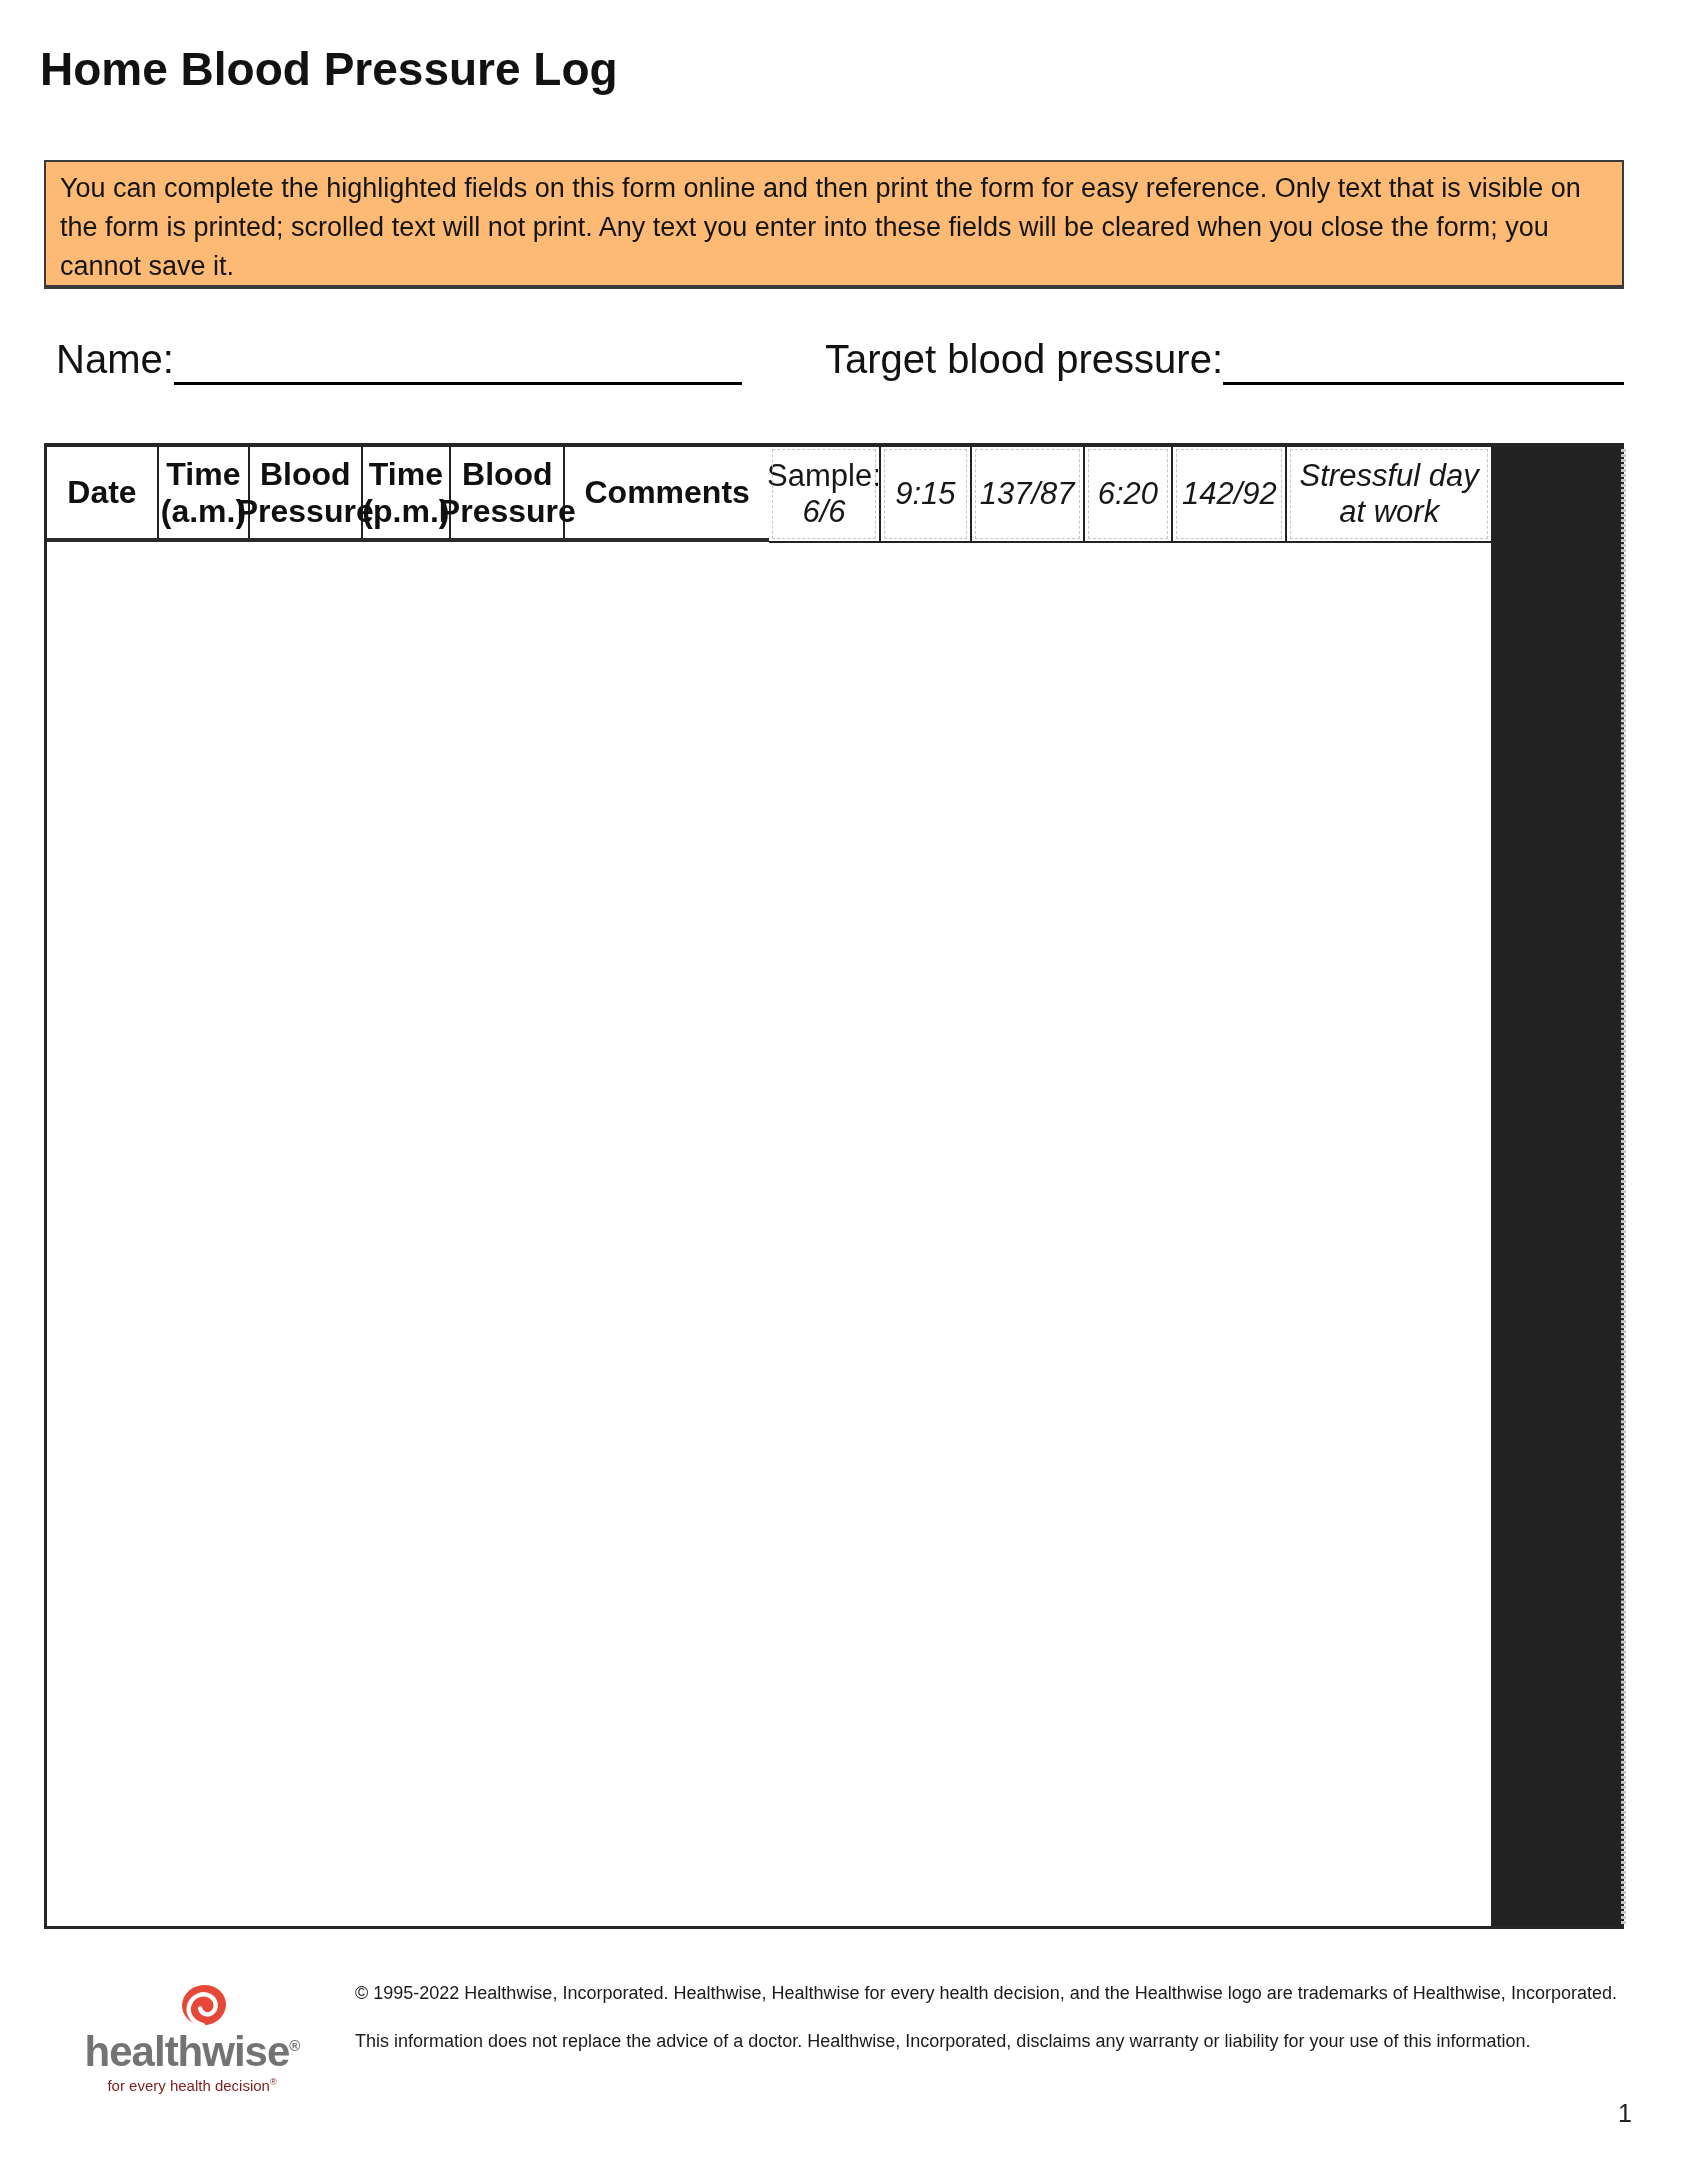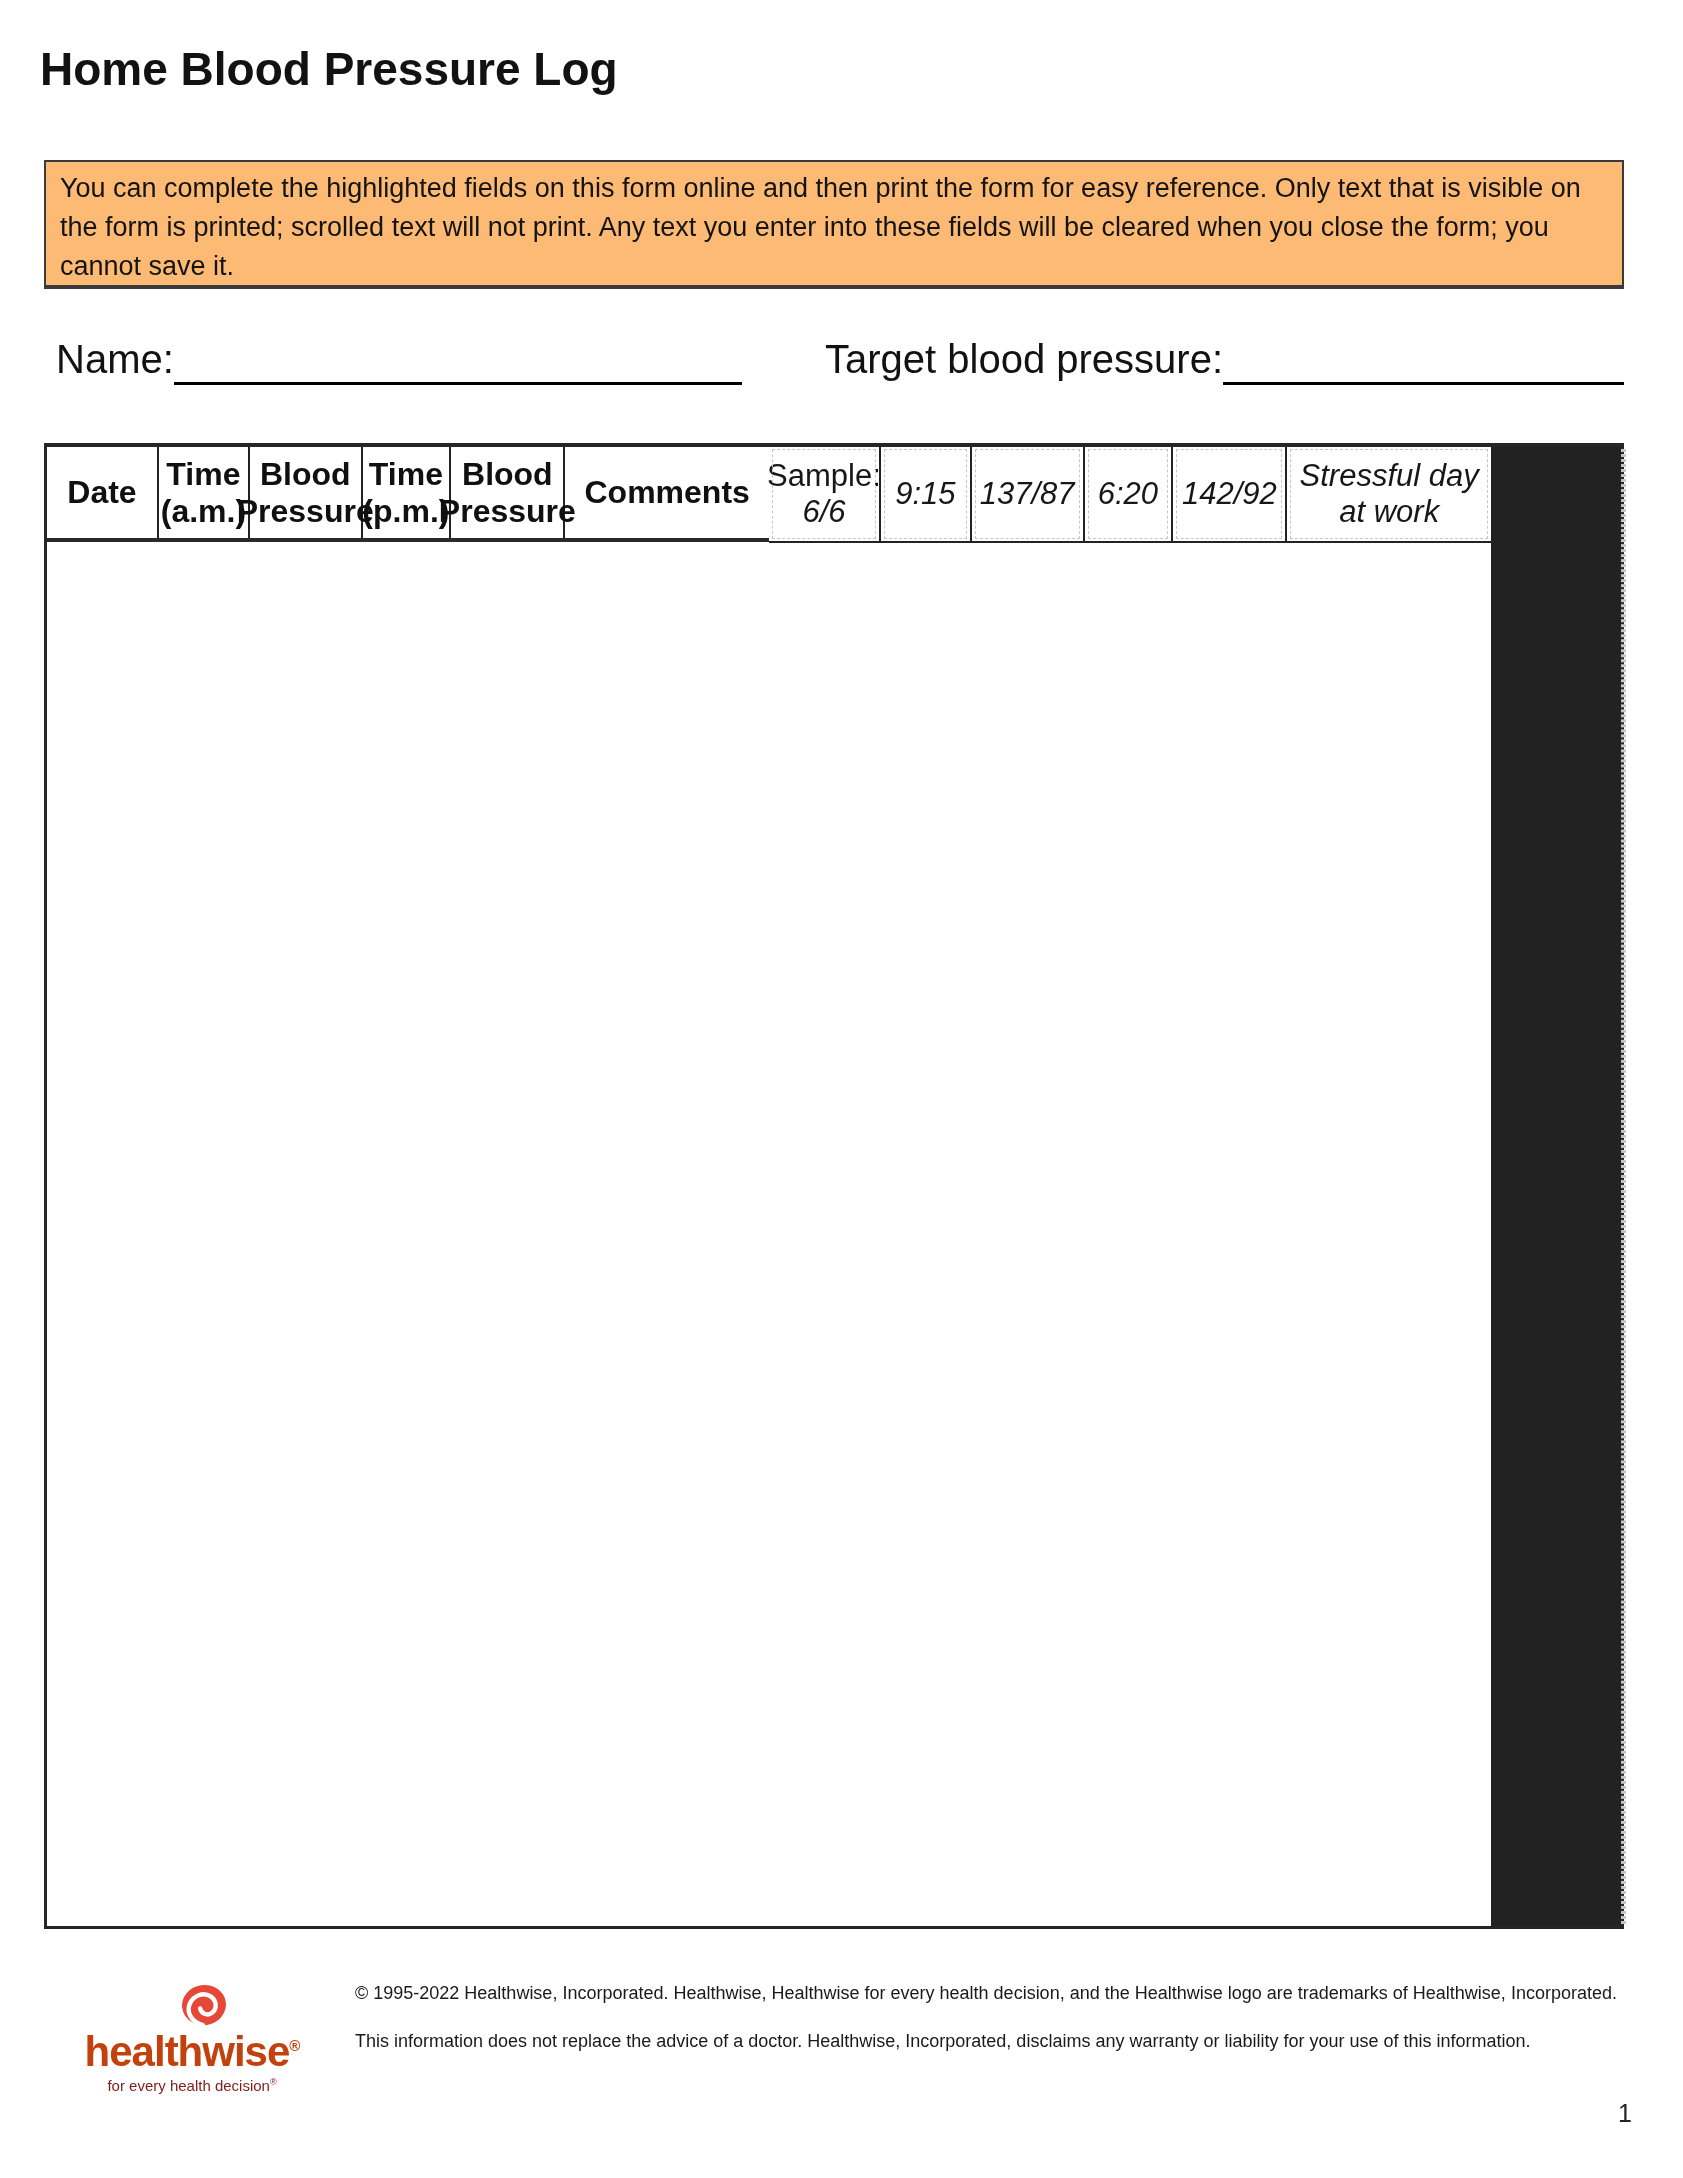--- a/index.html
+++ b/index.html
@@ -34,21 +34,21 @@
   .c-date { width:15.5%; } .c-tam { width:12.6%; } .c-bpam { width:15.6%; }
   .c-tpm { width:12.3%; } .c-bppm { width:15.8%; } .c-com { flex:1; }
   .t-row.header .t-cell { font-size:32px; font-weight:bold; color:#101010; }
   .t-row.sample .t-cell { font-size:31px; font-style:italic; color:#171717; }
   .sample-prefix { font-style:normal; }
   .field-outline { position:absolute; inset:2px 3px; border:1px dashed #c6c6c6; pointer-events:none; }
 
   .footer-logo { position:absolute; left:77px; top:1984px; width:230px; height:111px; }
   .swirl { position:absolute; left:103px; top:0; }
   .wordmark { position:absolute; top:44px; width:100%; text-align:center;
-              font-size:42px; font-weight:bold; letter-spacing:-1px; color:#c2410c; }
+              font-size:42px; font-weight:bold; letter-spacing:-1px; color:#737373; }
   .wordmark sup { font-size:15px; font-weight:bold; vertical-align:super; }
   .tagline { position:absolute; top:93px; width:100%; text-align:center;
              font-size:15px; color:#7f1d1d; }
   .tagline sup { font-size:9px; }
 
   .footer-text { position:absolute; left:355px; top:1980px; width:1272px;
                  font-size:18px; line-height:26px; color:#1a1a1a; }
   .footer-text .para2 { margin-top:22px; }
 
   .page-number { position:absolute; left:1584px; top:2099px; width:48px;

